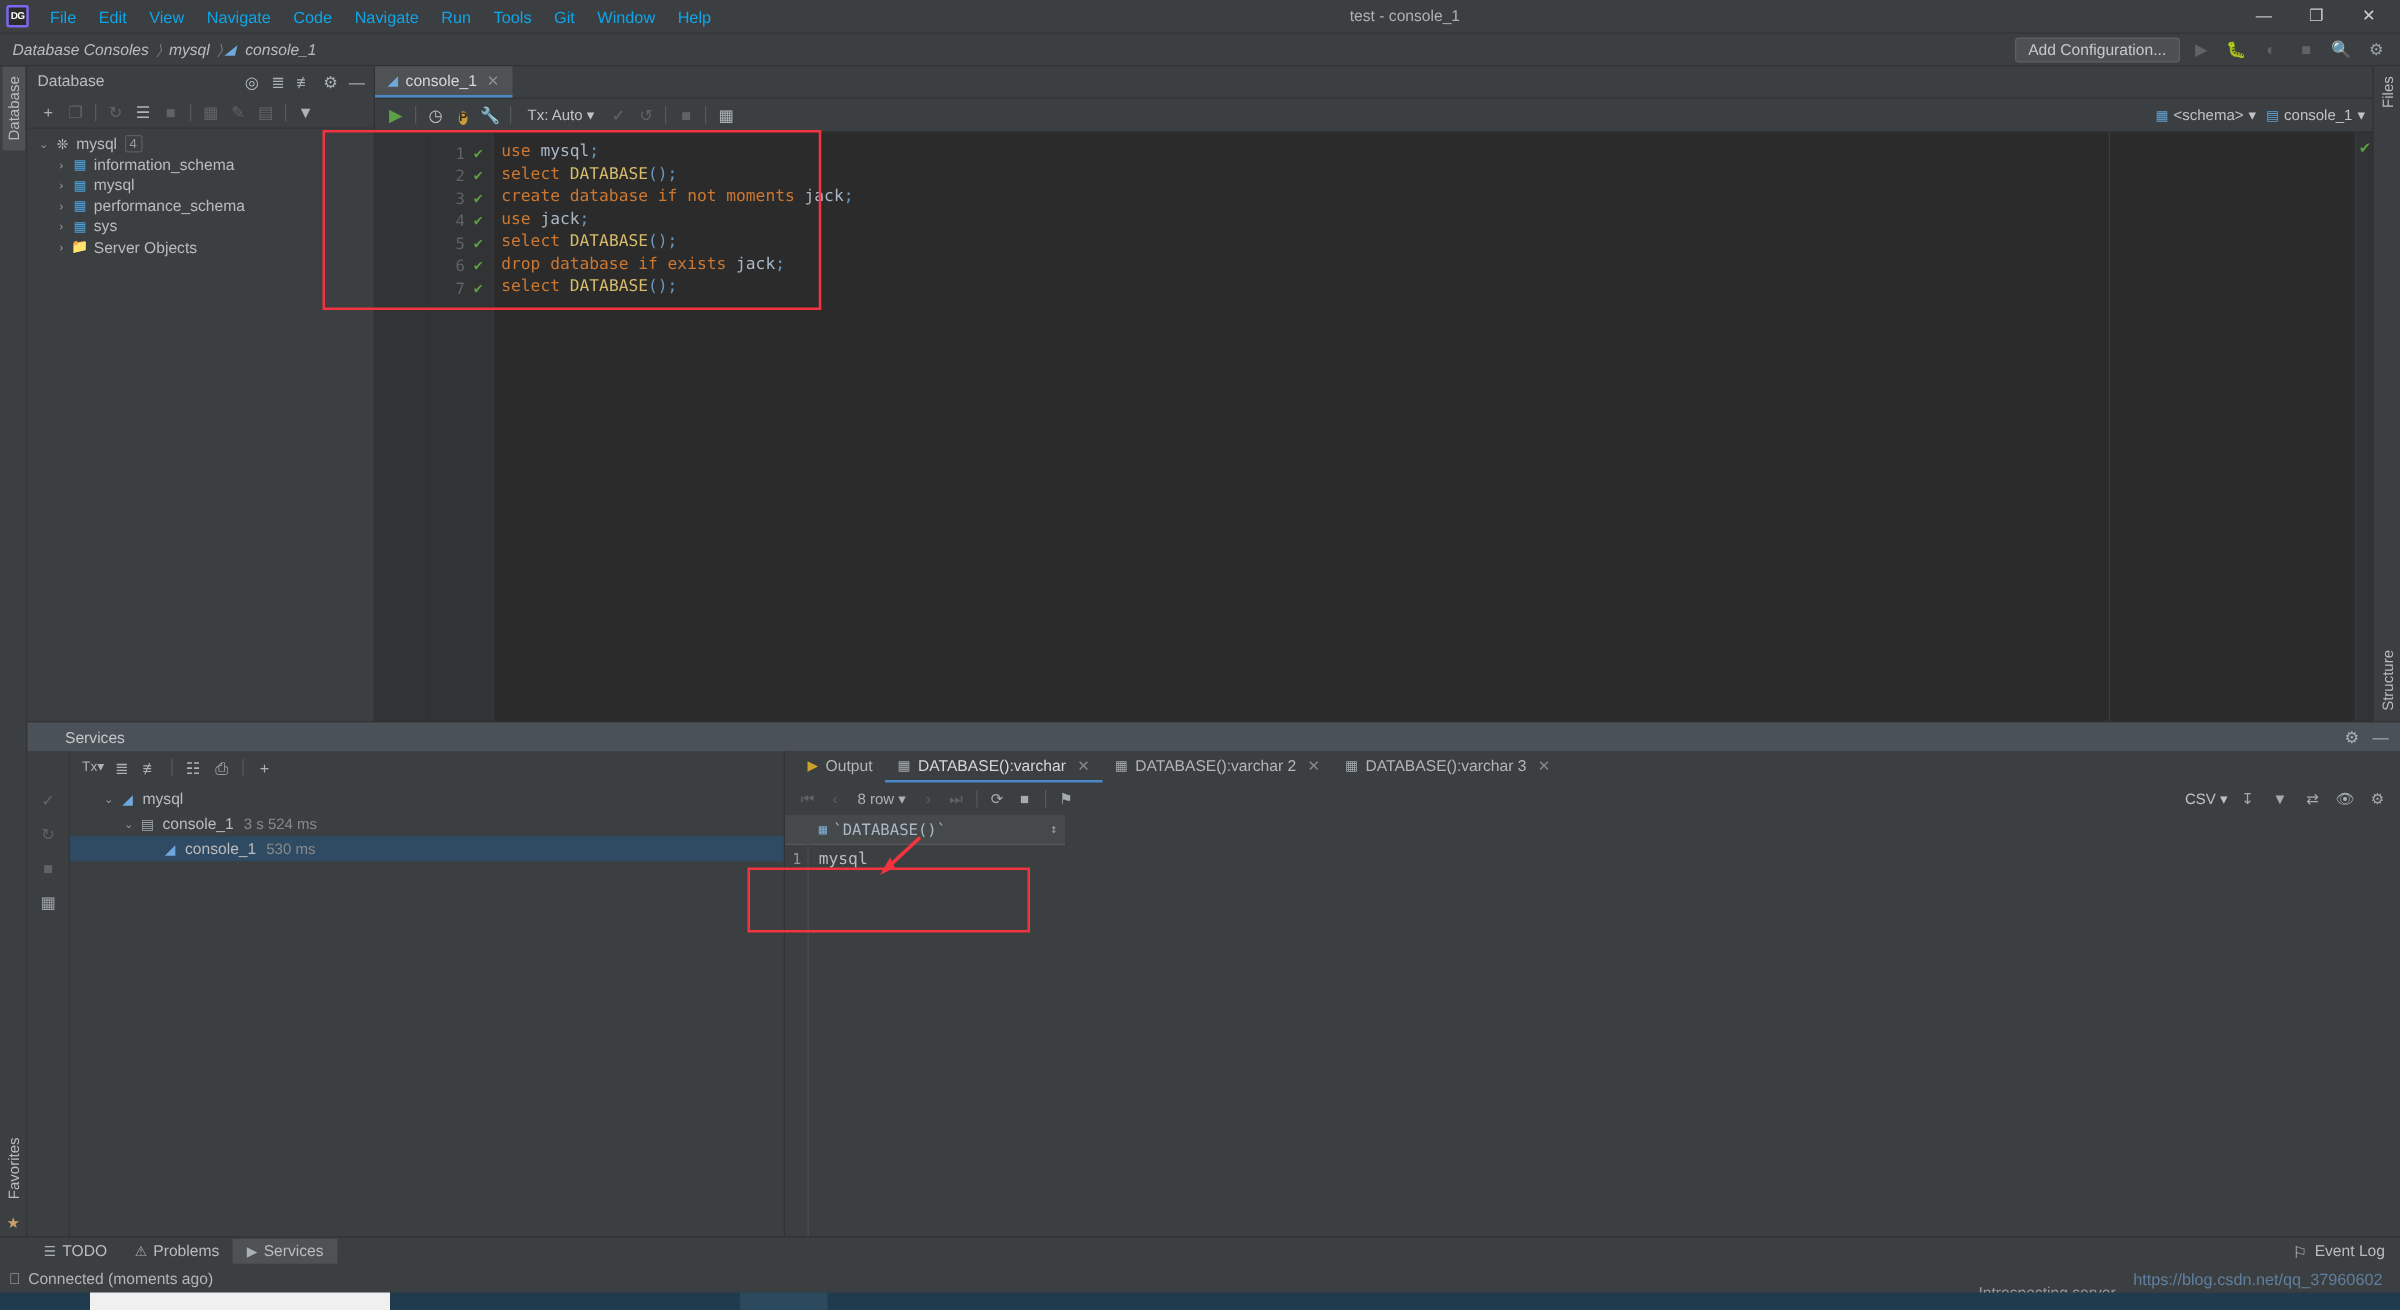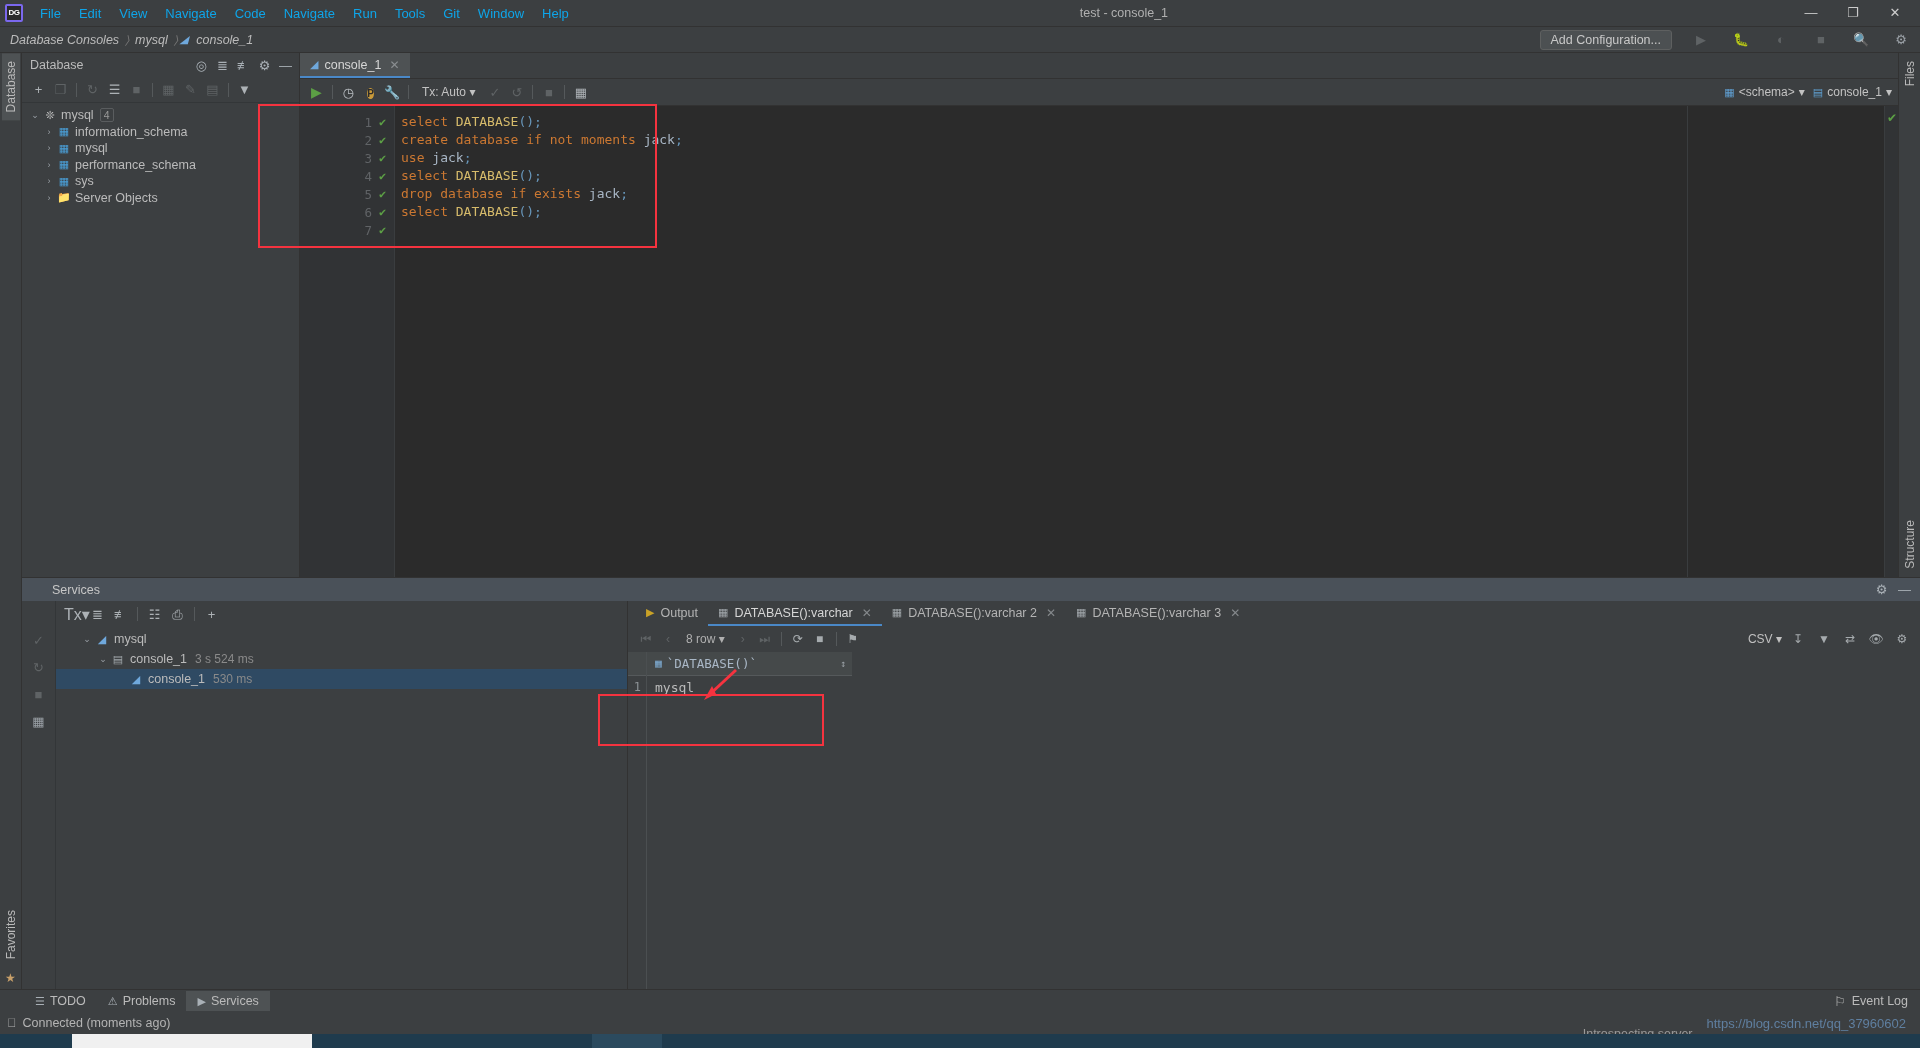--- a/index.html
+++ b/index.html
@@ -36,21 +36,21 @@
 
   
   .navbar {
     height: 26px; background: #3c3f41; display: flex; align-items: center;
     border-bottom: 1px solid #323232; flex: none; padding-left: 6px;
   }
   .crumbs { display: flex; align-items: center; font-size: 12.5px; color: #bbbbbb; font-style: italic; }
   .crumb { padding: 1px 4px; }
   .crumb-sep { color: #777; margin: 0 2px; font-size: 12px; }
   .crumb-icon { color: #6fa8dc; margin-right: 4px; font-size: 11px; }
-  .navbar-right { margin-left: auto; display: flex; align-items: center; gap: 18px; padding-right: 8px; }
+  .navbar-right { margin-left: auto; display: flex; align-items: center; gap: 6px; padding-right: 8px; }
   .add-config {
     border: 1px solid #5e6060; background: #4c5052; border-radius: 3px;
     padding: 2px 10px; font-size: 12.5px; color: #c8c8c8;
   }
   .nav-ico { width: 22px; text-align: center; color: #9aa0a6; font-size: 13px; }
   .nav-ico.dim { color: #5f6365; }
 
   
   .body-row { flex: 1; display: flex; min-height: 0; }
 
@@ -451,20 +451,21 @@
               <div class="g-row">
                 <span class="g-num">6</span>
                 <span class="g-chk">✔</span>
               </div>
               <div class="g-row">
                 <span class="g-num">7</span>
                 <span class="g-chk">✔</span>
               </div>
             </div>
             <div class="code" id="code-area">
+                <div class="c-row"><span class="kw">use</span><span class="pn"> </span><span class="idn">mysql</span><span class="punc">;</span></div>
                 <div class="c-row"><span class="kw">select</span><span class="pn"> </span><span class="fn">DATABASE</span><span class="punc">()</span><span class="punc">;</span></div>
                 <div class="c-row"><span class="kw">create database if not moments</span><span class="pn"> </span><span class="idn">jack</span><span class="punc">;</span></div>
                 <div class="c-row"><span class="kw">use</span><span class="pn"> </span><span class="idn">jack</span><span class="punc">;</span></div>
                 <div class="c-row"><span class="kw">select</span><span class="pn"> </span><span class="fn">DATABASE</span><span class="punc">()</span><span class="punc">;</span></div>
                 <div class="c-row"><span class="kw">drop database if exists</span><span class="pn"> </span><span class="idn">jack</span><span class="punc">;</span></div>
                 <div class="c-row"><span class="kw">select</span><span class="pn"> </span><span class="fn">DATABASE</span><span class="punc">()</span><span class="punc">;</span></div>
               </div>
             <div class="code-divider" style="left:1387px;"></div>
             <div class="ed-rightgut">
               <span class="ok-check">✔</span>
@@ -492,21 +493,21 @@
         <div class="svc-body">
           <div class="svc-strip">
             <div class="si dim">✓</div>
             <div class="si dim">↻</div>
             <div class="si dim">■</div>
             <div class="si">▦</div>
           </div>
 
           <div class="svc-left">
             <div class="svc-lefttoolbar">
-              <div class="tbtn" style="font-size:16px;">Tx▾</div>
+              <div class="tbtn" style="font-size:11px;">Tx▾</div>
               <div class="tbtn">≣</div>
               <div class="tbtn">≢</div>
               <div class="tsep"></div>
               <div class="tbtn">☷</div>
               <div class="tbtn">⎙</div>
               <div class="tsep"></div>
               <div class="tbtn">+</div>
             </div>
             <div class="svc-tree">
               <div class="svc-row">

